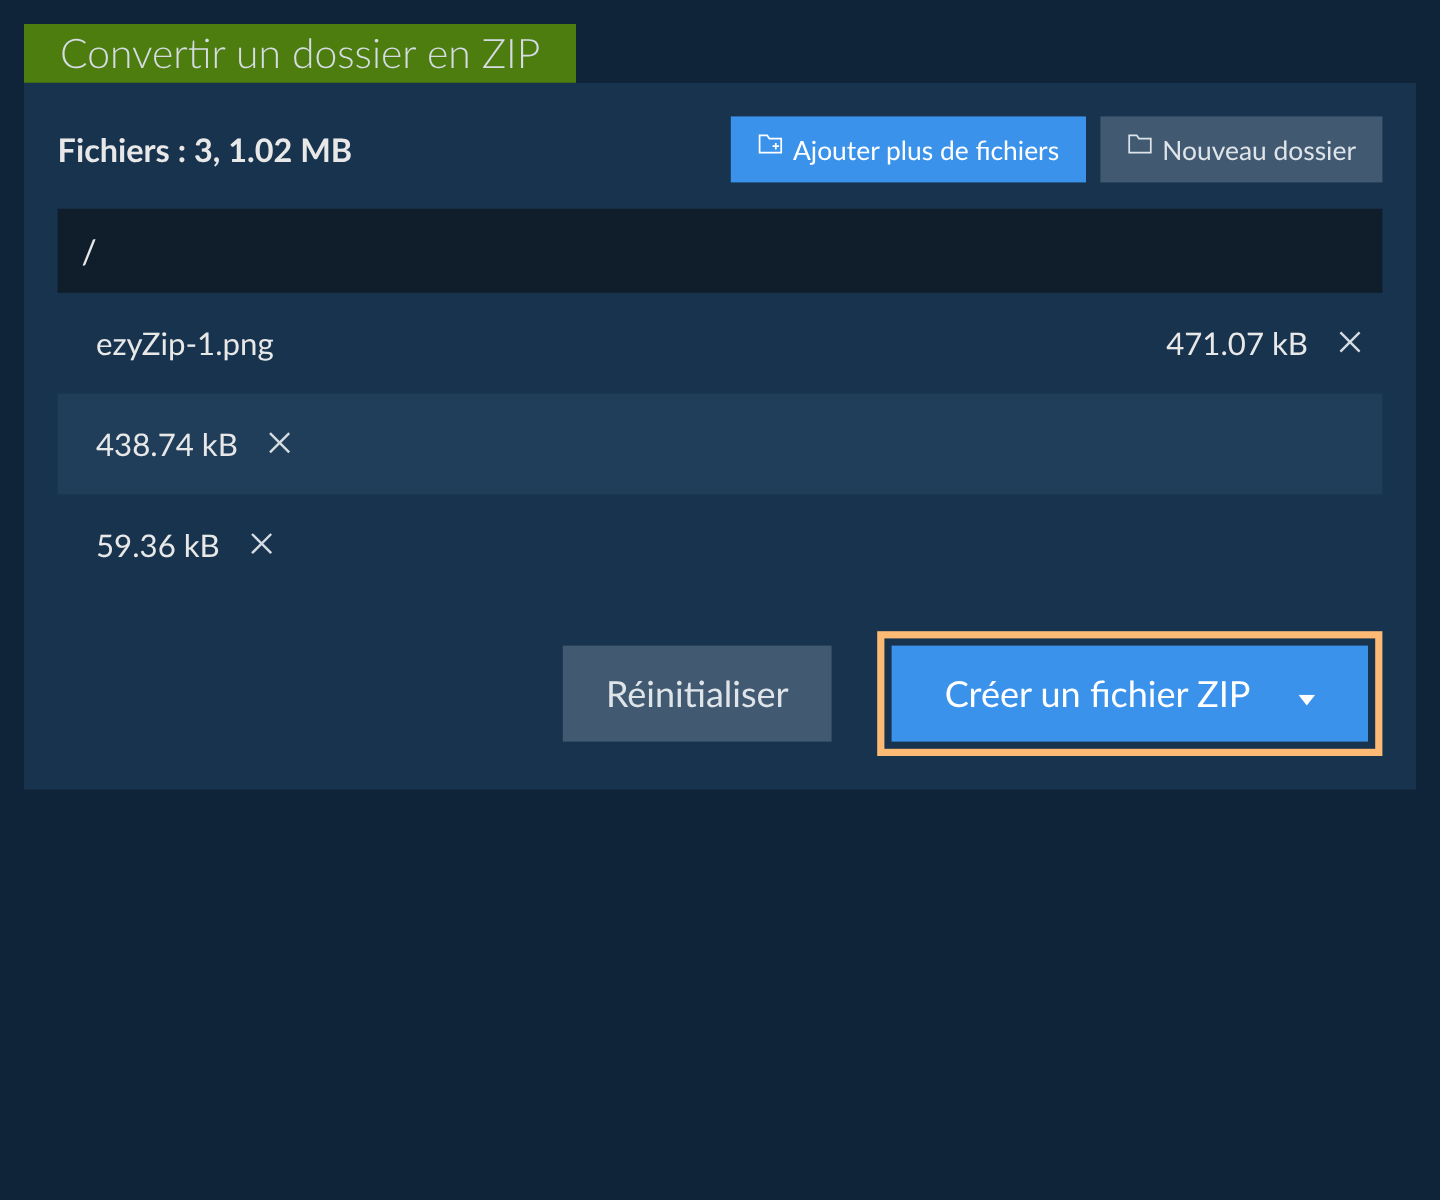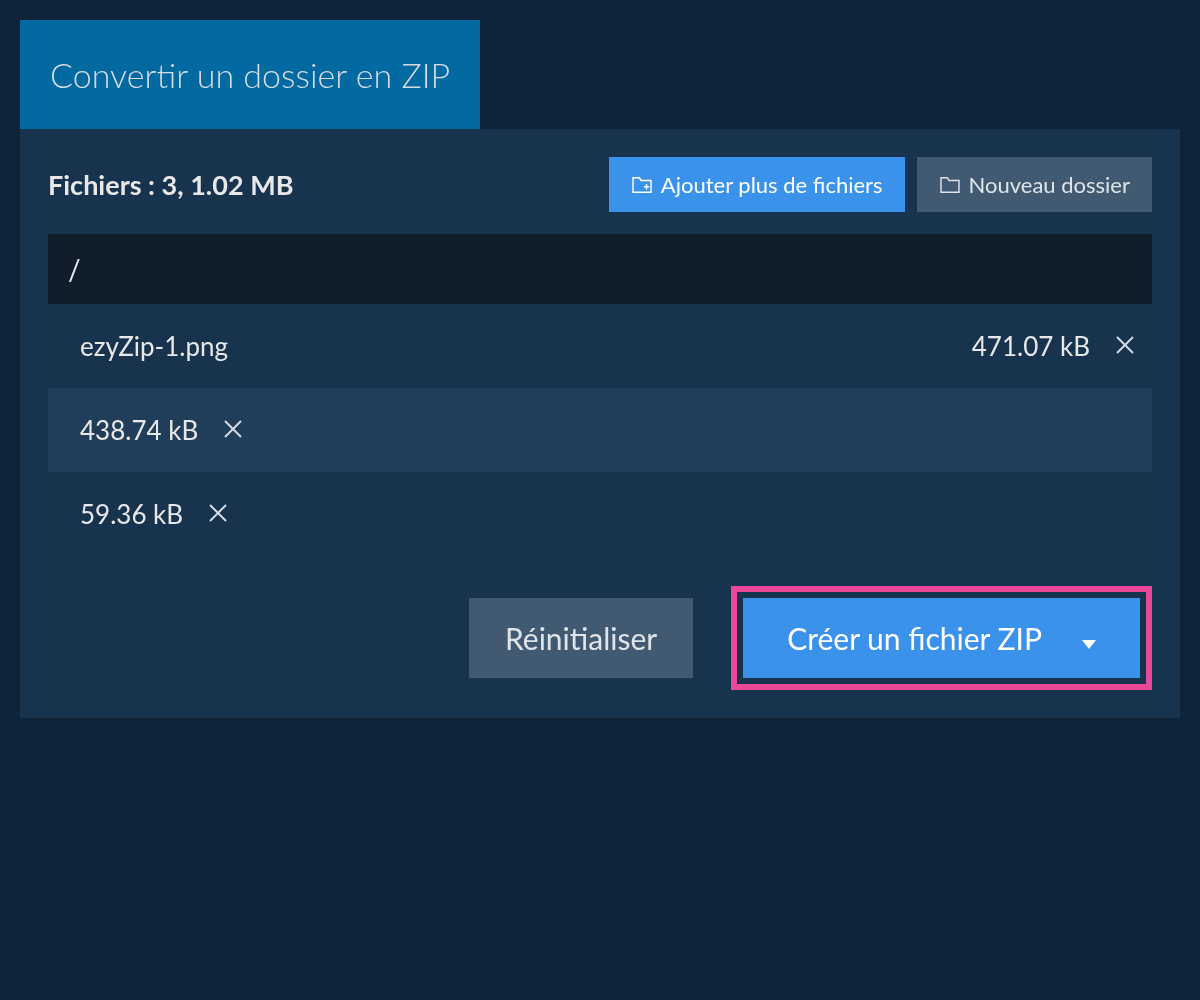--- a/index.html
+++ b/index.html
@@ -10,22 +10,22 @@
     body {
       background: #0f2438;
       font-family: 'Segoe UI', 'Lato', -apple-system, sans-serif;
       width: 1200px;
       height: 1000px;
       padding: 20px;
       color: #e8e8e8;
     }
     .tab-header {
       display: inline-block;
-      background: #0369a1;
-      padding: 34px 30px;
+      background: #4d7c0f;
+      padding: 4px 30px;
       font-size: 34px;
       color: #d5dce3;
       font-weight: 300;
     }
     .panel {
       background: #18334e;
       padding: 28px;
     }
     .toolbar {
       display: flex;
@@ -36,21 +36,21 @@
       font-size: 27px;
       font-weight: 700;
       color: #e8e8e8;
       flex: 1;
     }
     .btn {
       border: none;
       cursor: pointer;
       font-family: inherit;
       display: inline-flex;
-      align-items: center;
+      align-items: flex-start;
       gap: 8px;
     }
     .btn-add {
       background: #3a92ea;
       color: #fff;
       font-size: 22px;
       padding: 14px 22px;
       margin-right: 12px;
     }
     .btn-newfolder {
@@ -108,21 +108,21 @@
       gap: 38px;
       margin-top: 30px;
     }
     .btn-reset {
       background: #415a72;
       color: #dfe4e9;
       font-size: 30px;
       padding: 22px 36px;
     }
     .create-wrap {
-      border: 6px solid #ec4899;
+      border: 6px solid #fdba74;
       padding: 6px;
     }
     .btn-create {
       background: #3a92ea;
       color: #fff;
       font-size: 30px;
       padding: 22px 44px;
       display: inline-flex;
       align-items: center;
       gap: 40px;

